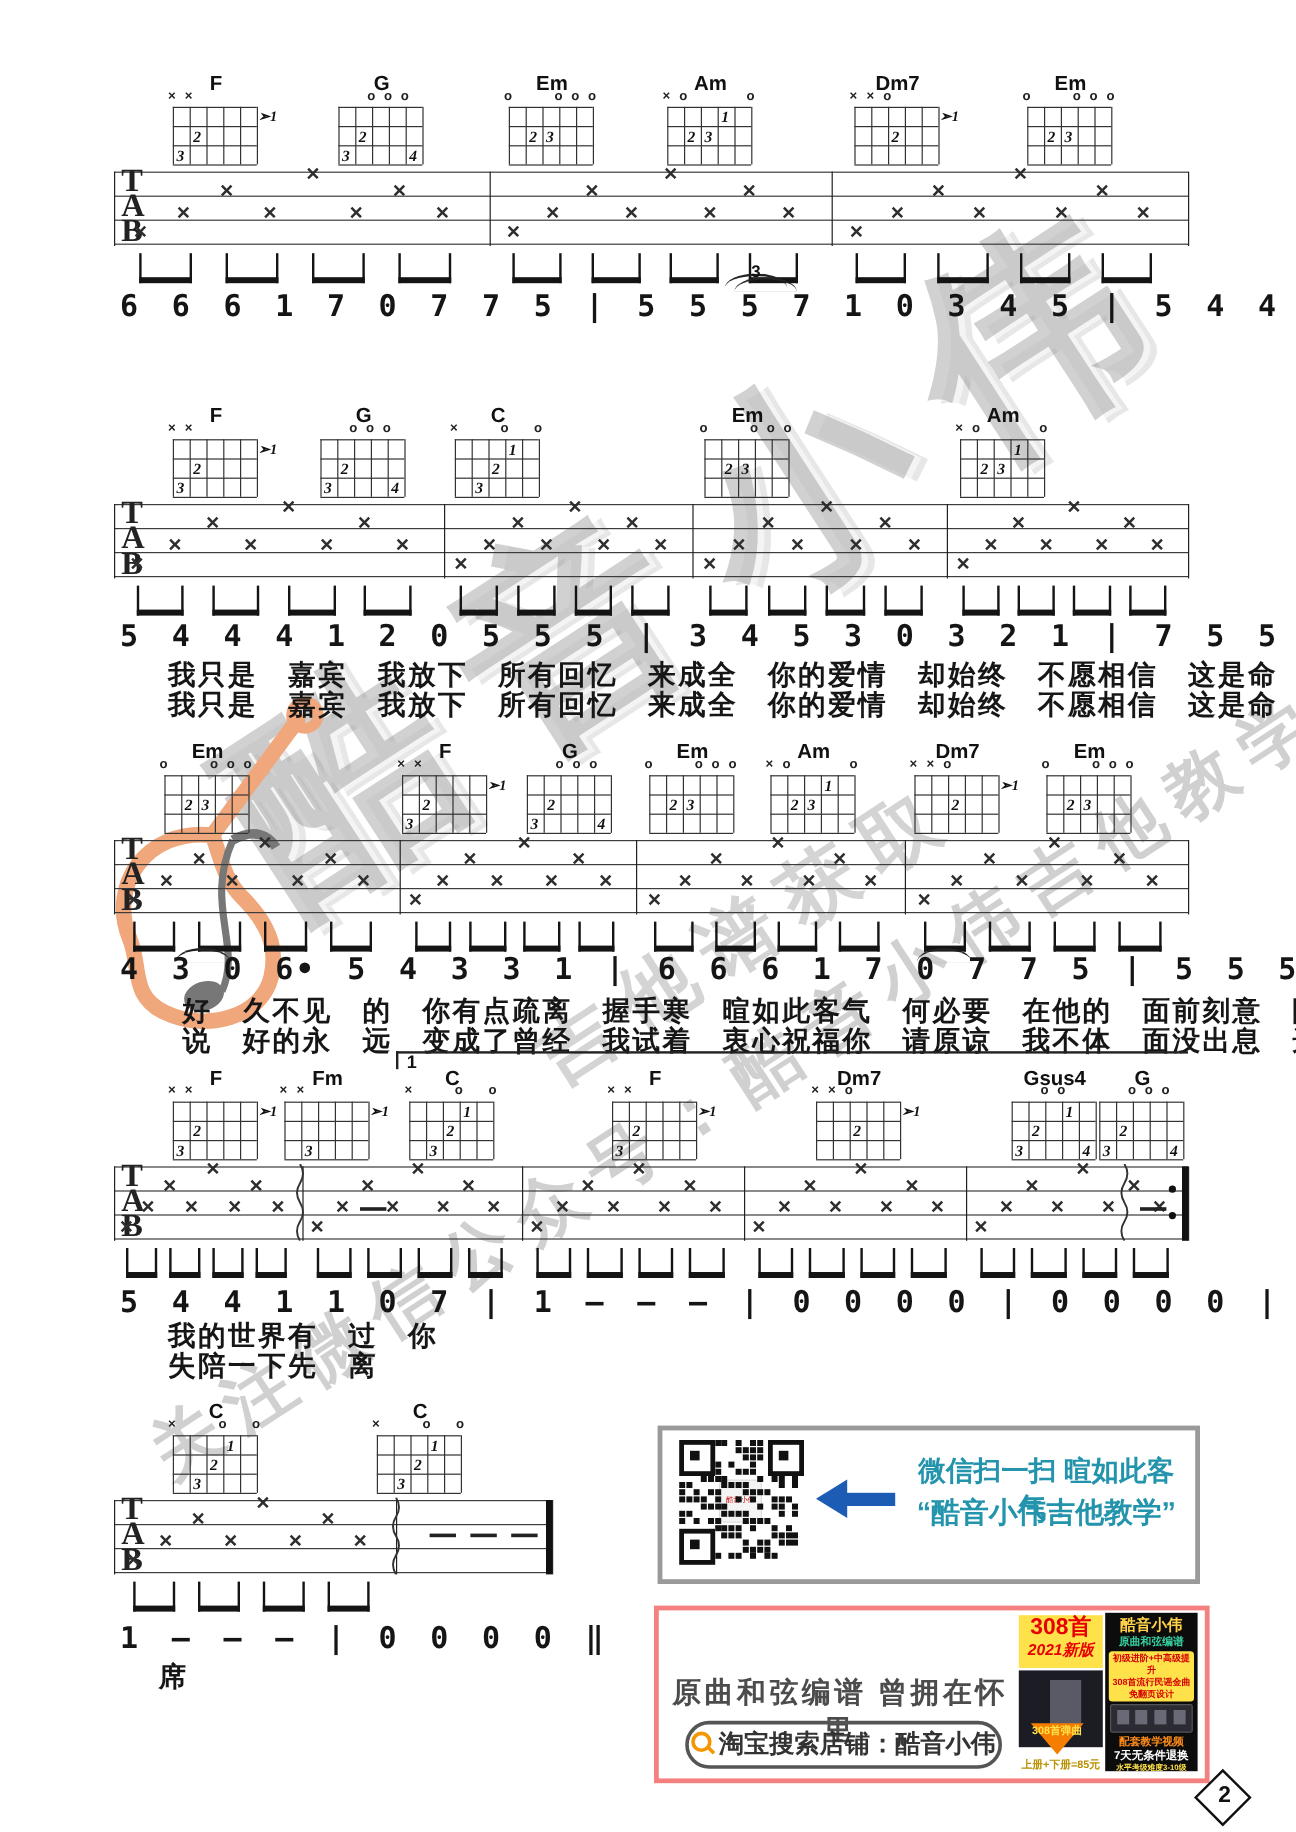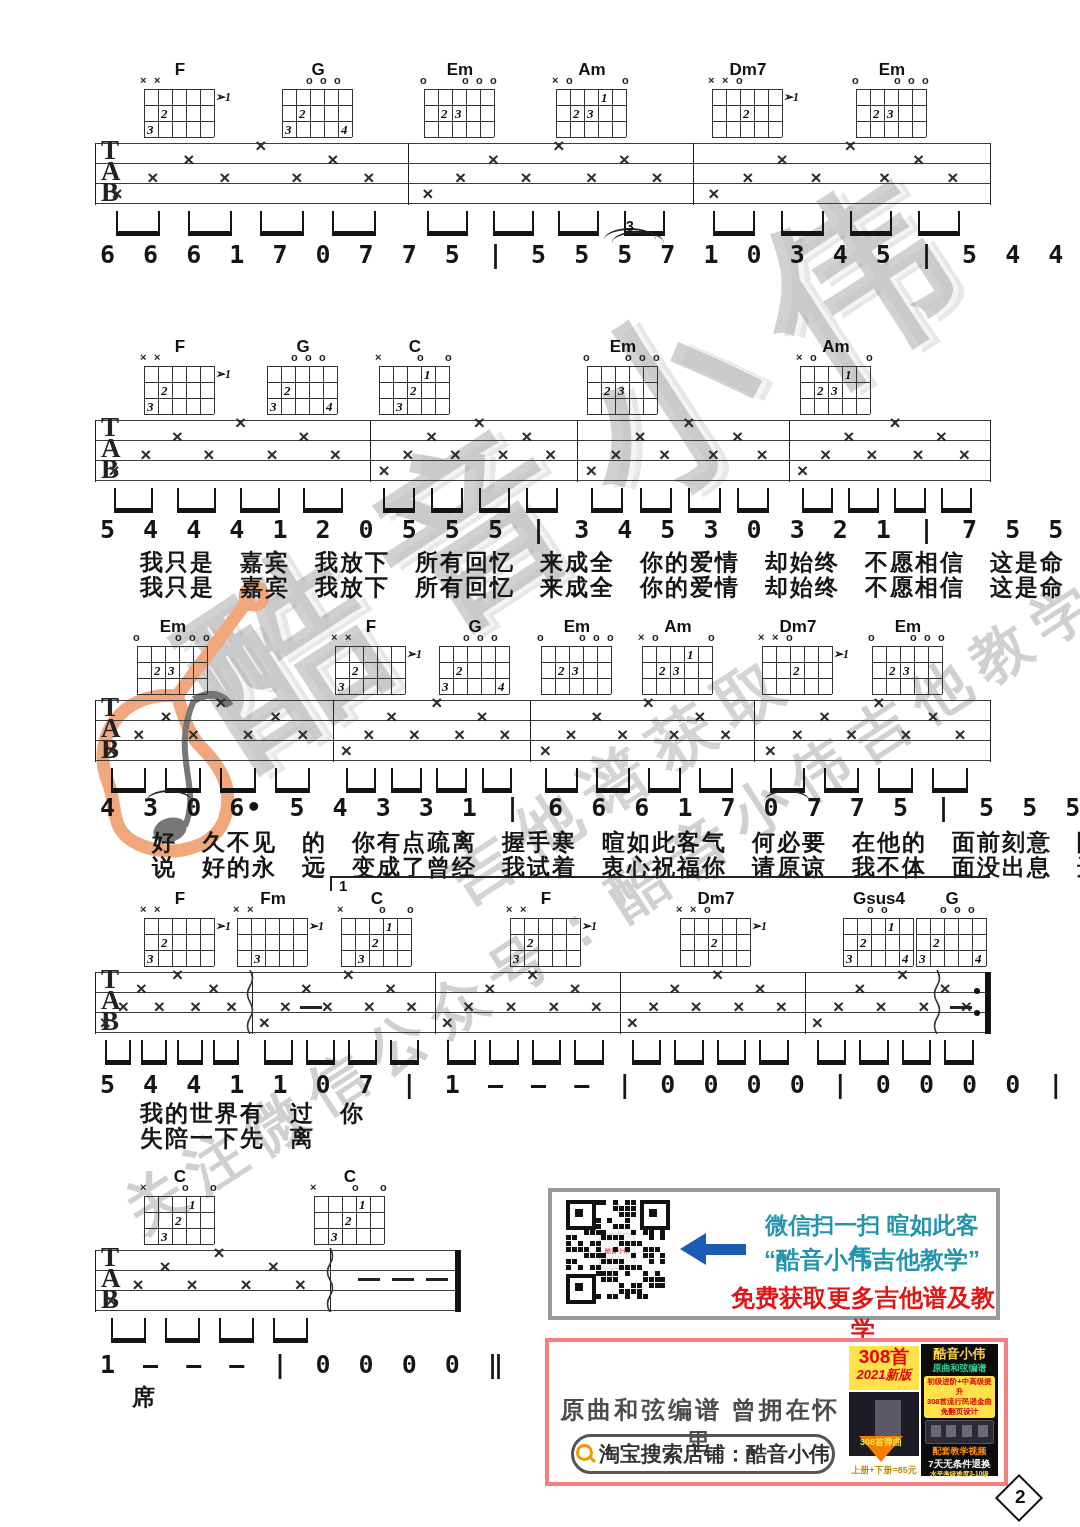--- a/index.html
+++ b/index.html
@@ -1089,21 +1089,20 @@
           <i></i>
         </div>
         <div class="qr-eye" style="left: 74px; top: 0px;">
           <i></i>
         </div>
       </div>
     <div class="qarrow-head"></div>
     <div class="qarrow-shaft"></div>
     <div class="qtx1">微信扫一扫 暄如此客气：</div>
     <div class="qtx2">“酷音小伟吉他教学”</div>
-    <div class="qtx3">免费获取更多吉他谱及教学</div>
   </div>
 
   <div class="promo">
     <div class="psub">原曲和弦编谱 曾拥在怀里</div>
     <div class="ppill"><span class="pmag"></span><span>淘宝搜索店铺：酷音小伟</span></div>
     <div class="ad">
       <div class="ad-badge">
         <div class="b1">308首</div>
         <div class="b2">2021新版</div>
       </div>

